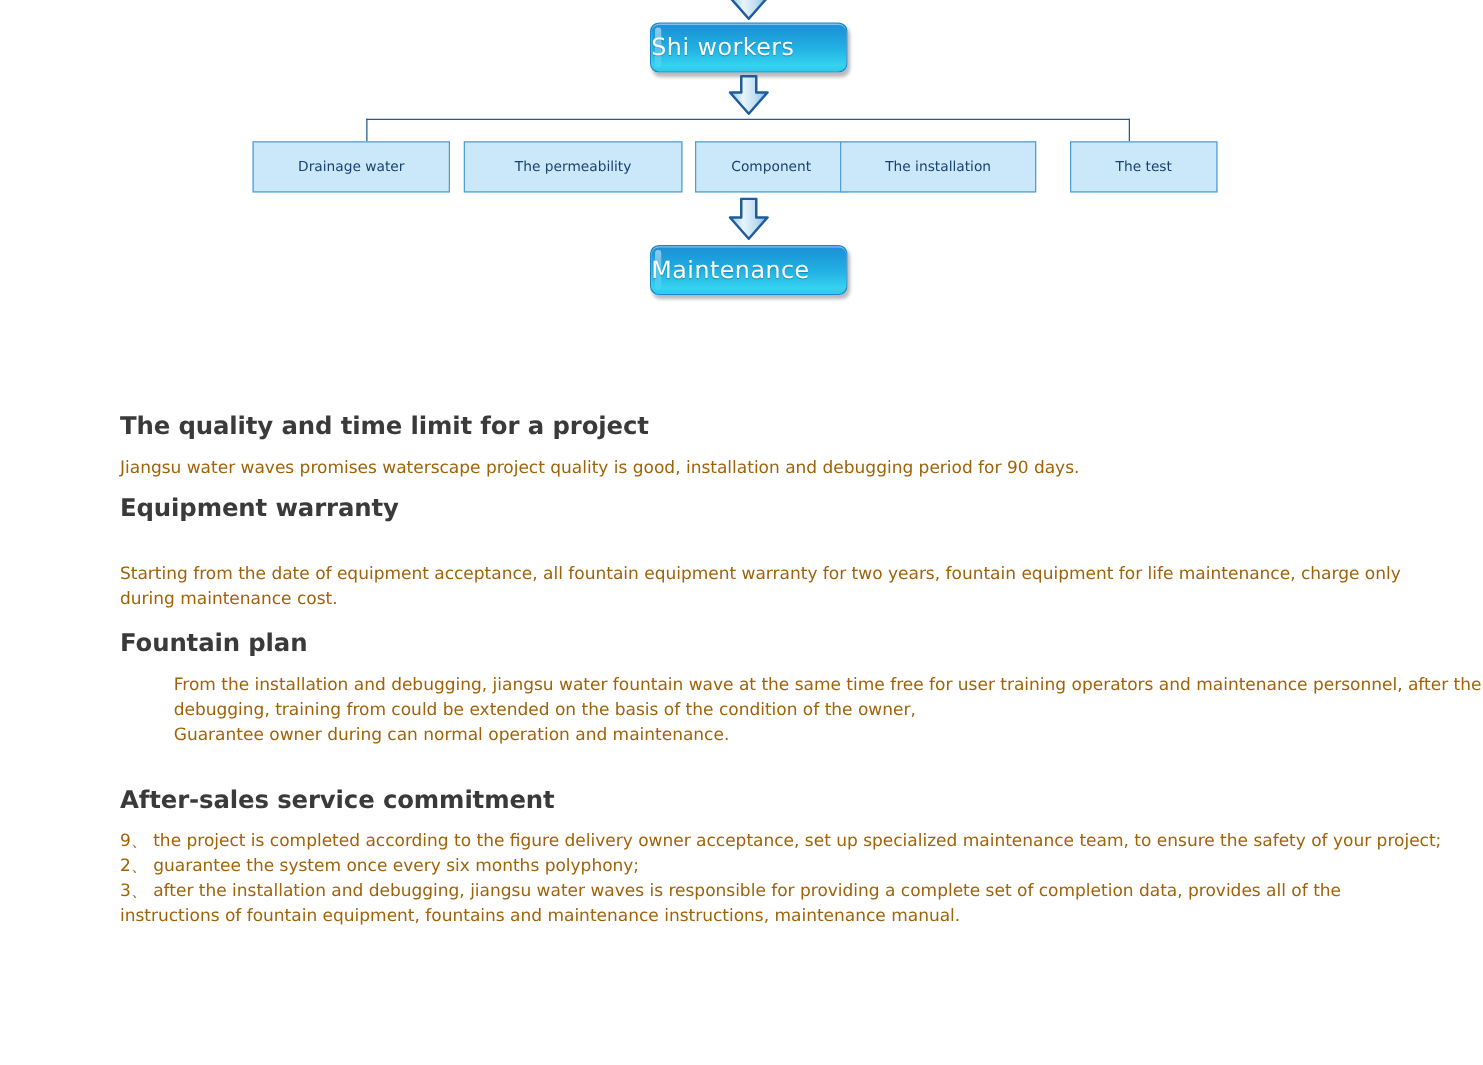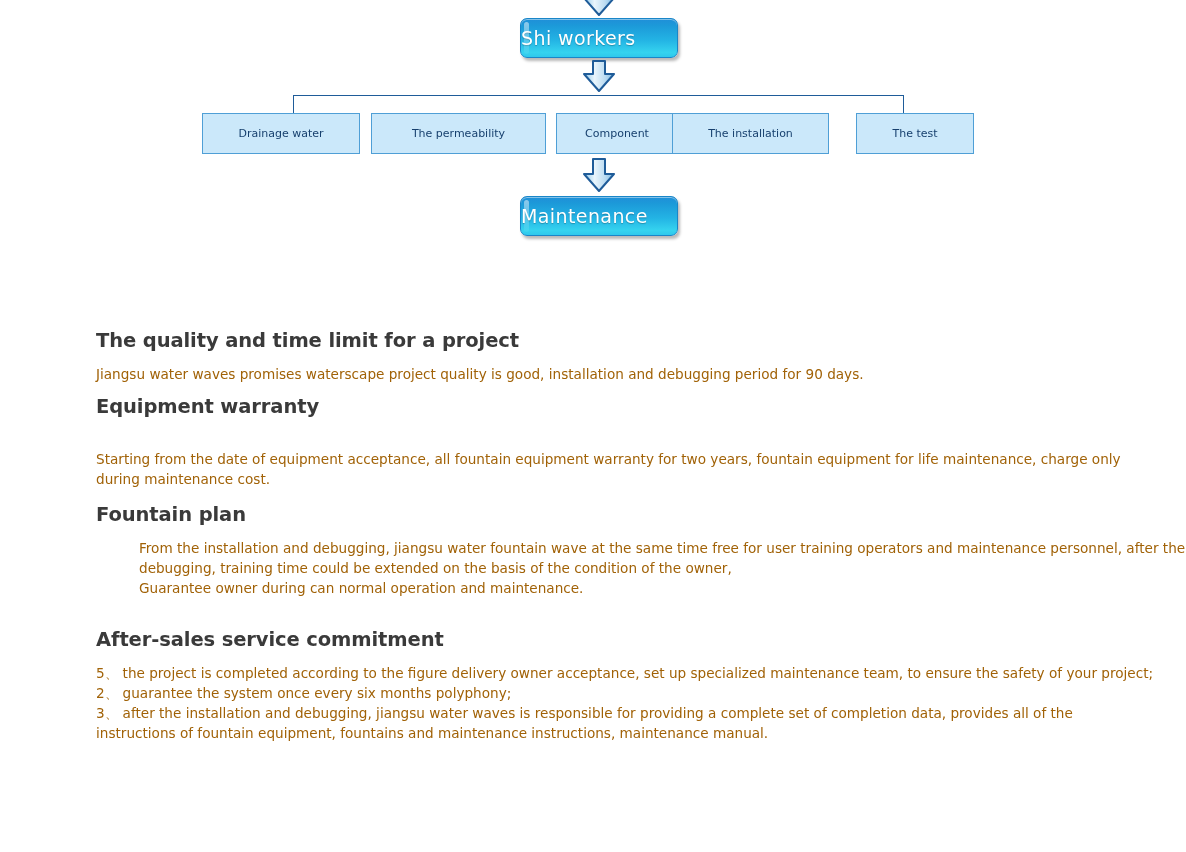--- a/index.html
+++ b/index.html
@@ -125,24 +125,24 @@
 
   <div class="sec-h" style="left:96px;top:395px;text-align:center;">Equipment warranty</div>
   <div class="sec-p" style="left:96px;top:449px;">
     <span class="ln">Starting from the date of equipment acceptance, all fountain equipment warranty for two years, fountain equipment for life maintenance, charge only</span>
     <span class="ln">during maintenance cost.</span>
   </div>
 
   <div class="sec-h" style="left:96px;top:503px;">Fountain plan</div>
   <div class="sec-p" style="left:96px;top:538px;margin-left:43px;">
     <span class="ln">From the installation and debugging, jiangsu water fountain wave at the same time free for user training operators and maintenance personnel, after the</span>
-    <span class="ln">debugging, training time could be extended on the basis of the condition of the owner,</span>
+    <span class="ln">debugging, training from could be extended on the basis of the condition of the owner,</span>
     <span class="ln">Guarantee owner during can normal operation and maintenance.</span>
   </div>
 
   <div class="sec-h" style="left:96px;top:628px;">After-sales service commitment</div>
   <div class="sec-p" style="left:96px;top:663px;">
-    <span class="ln">5、 the project is completed according to the figure delivery owner acceptance, set up specialized maintenance team, to ensure the safety of your project;</span>
+    <span class="ln">9、 the project is completed according to the figure delivery owner acceptance, set up specialized maintenance team, to ensure the safety of your project;</span>
     <span class="ln">2、  guarantee the system once every six months polyphony;</span>
     <span class="ln">3、  after the installation and debugging, jiangsu water waves is responsible for providing a complete set of completion data, provides all of the</span>
     <span class="ln">instructions of fountain equipment, fountains and maintenance instructions, maintenance manual.</span>
   </div>
 </div>
 
 </body></html>

